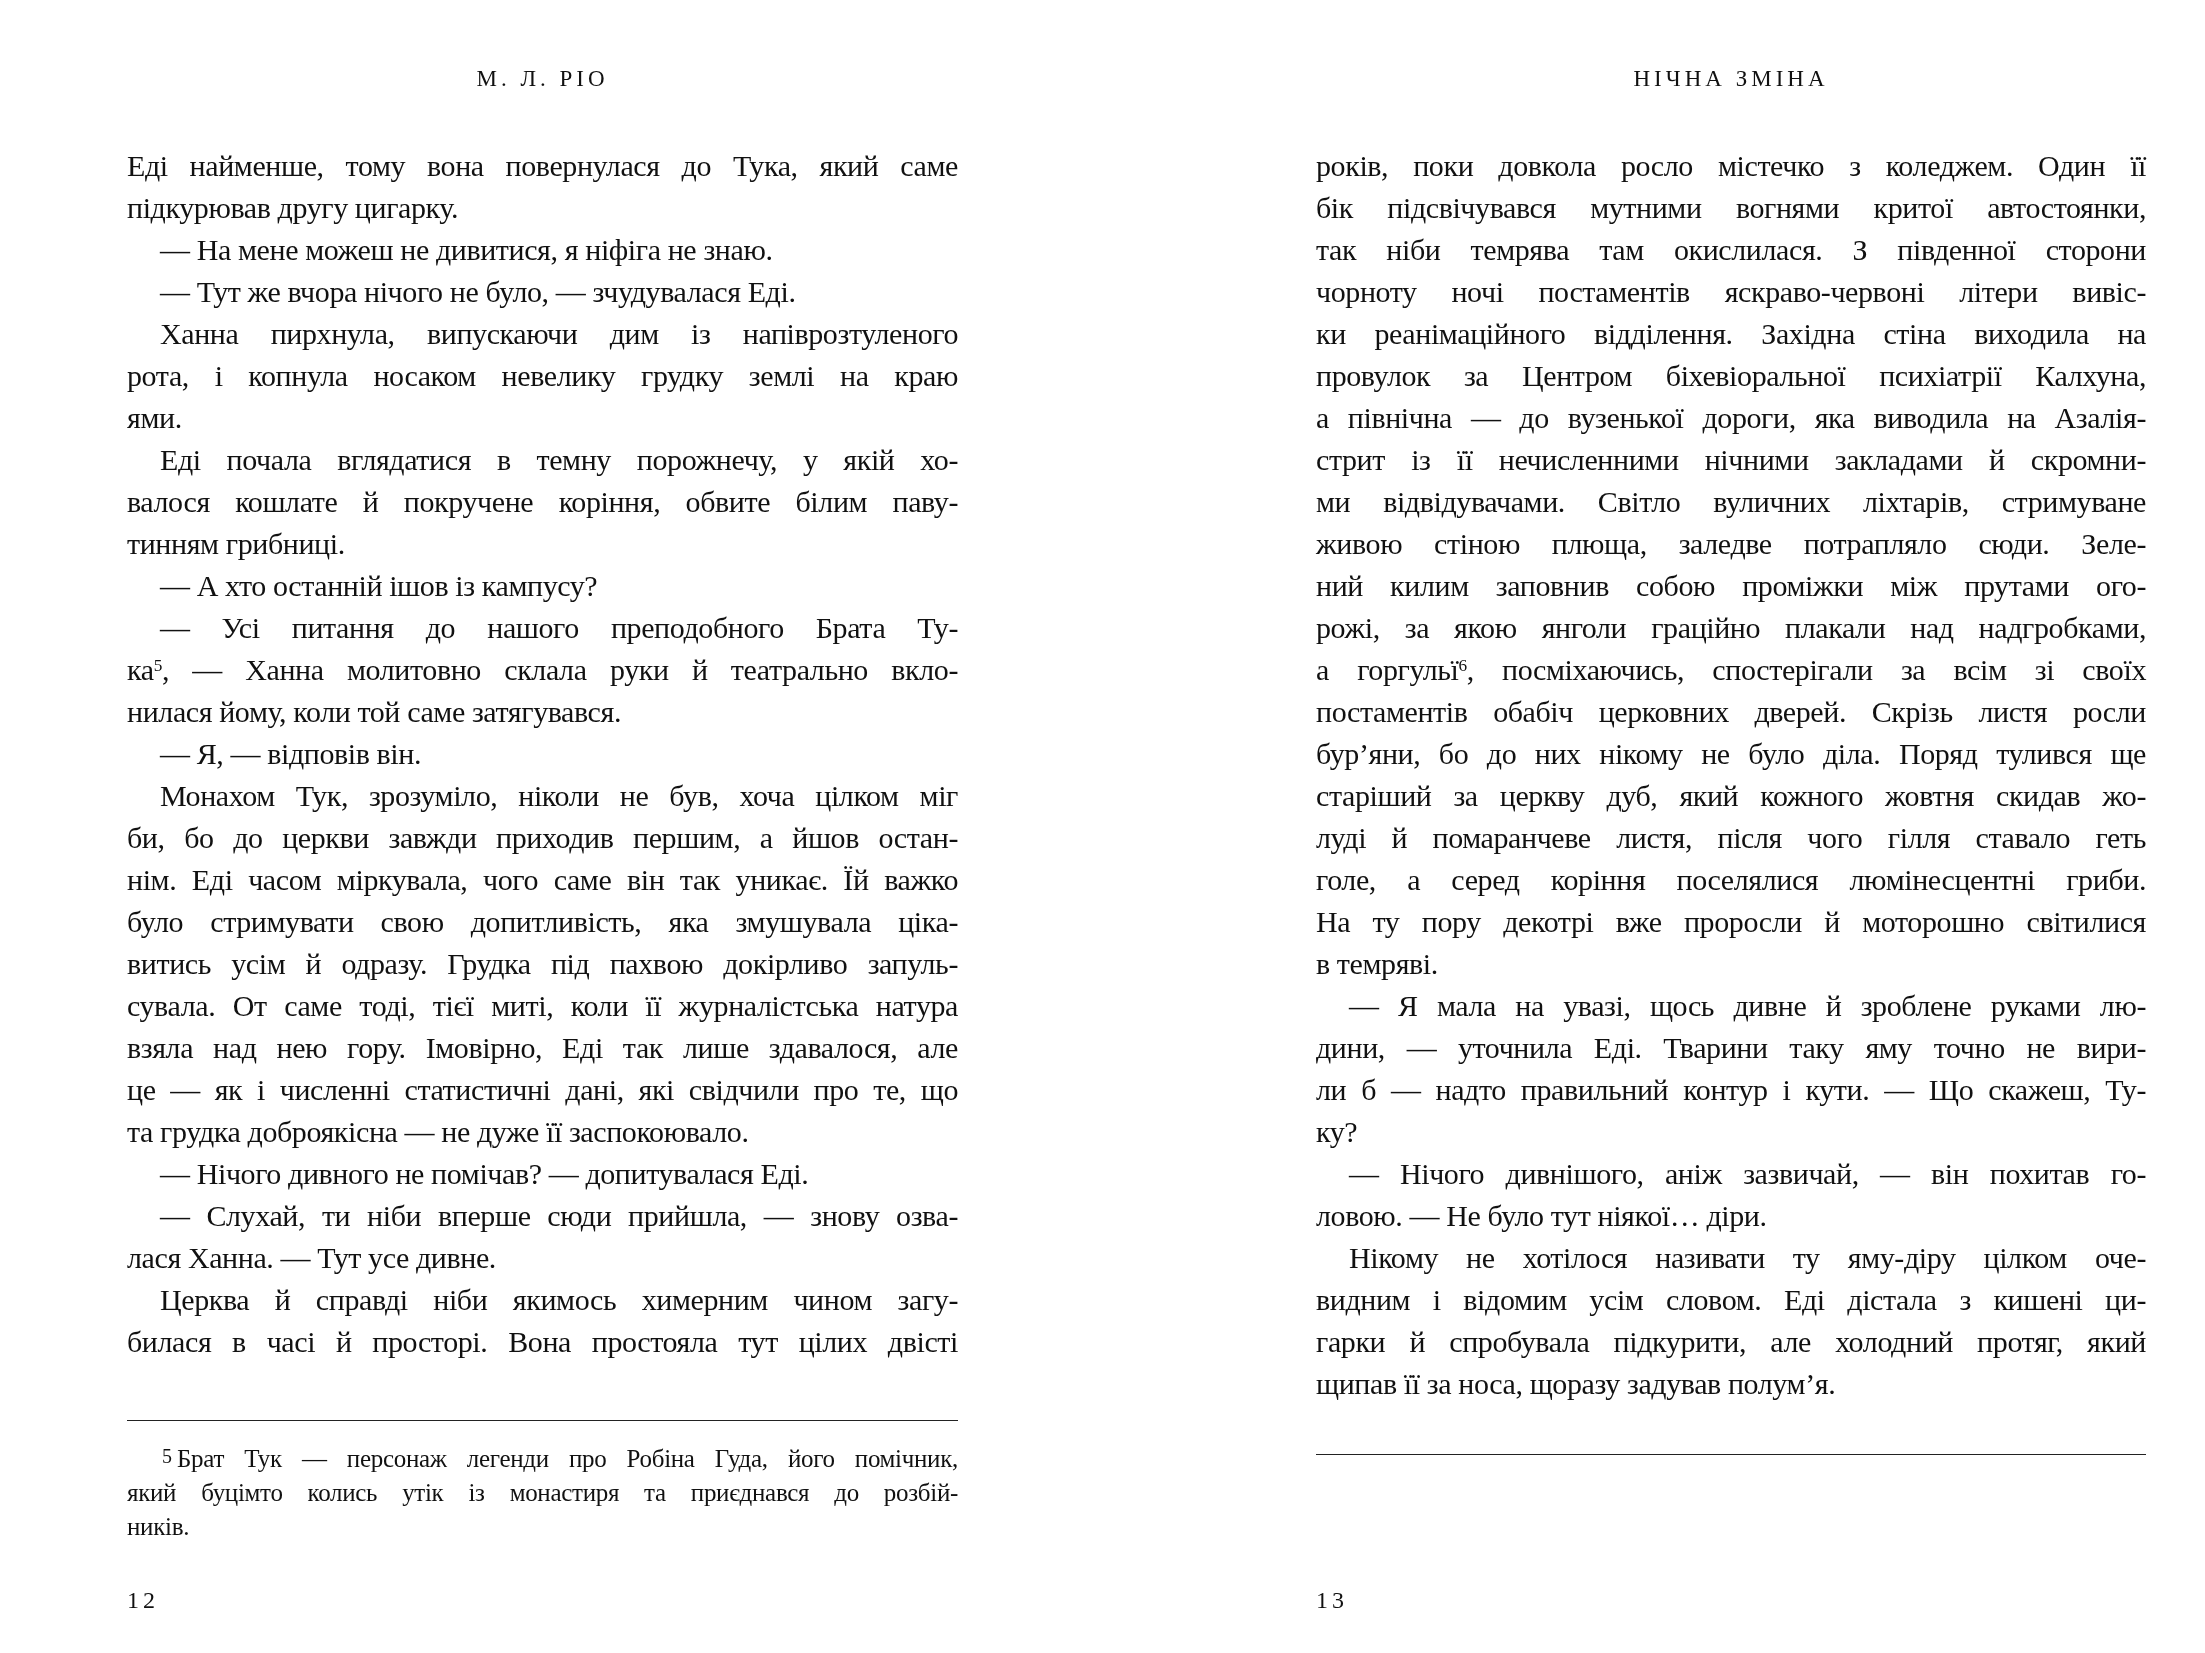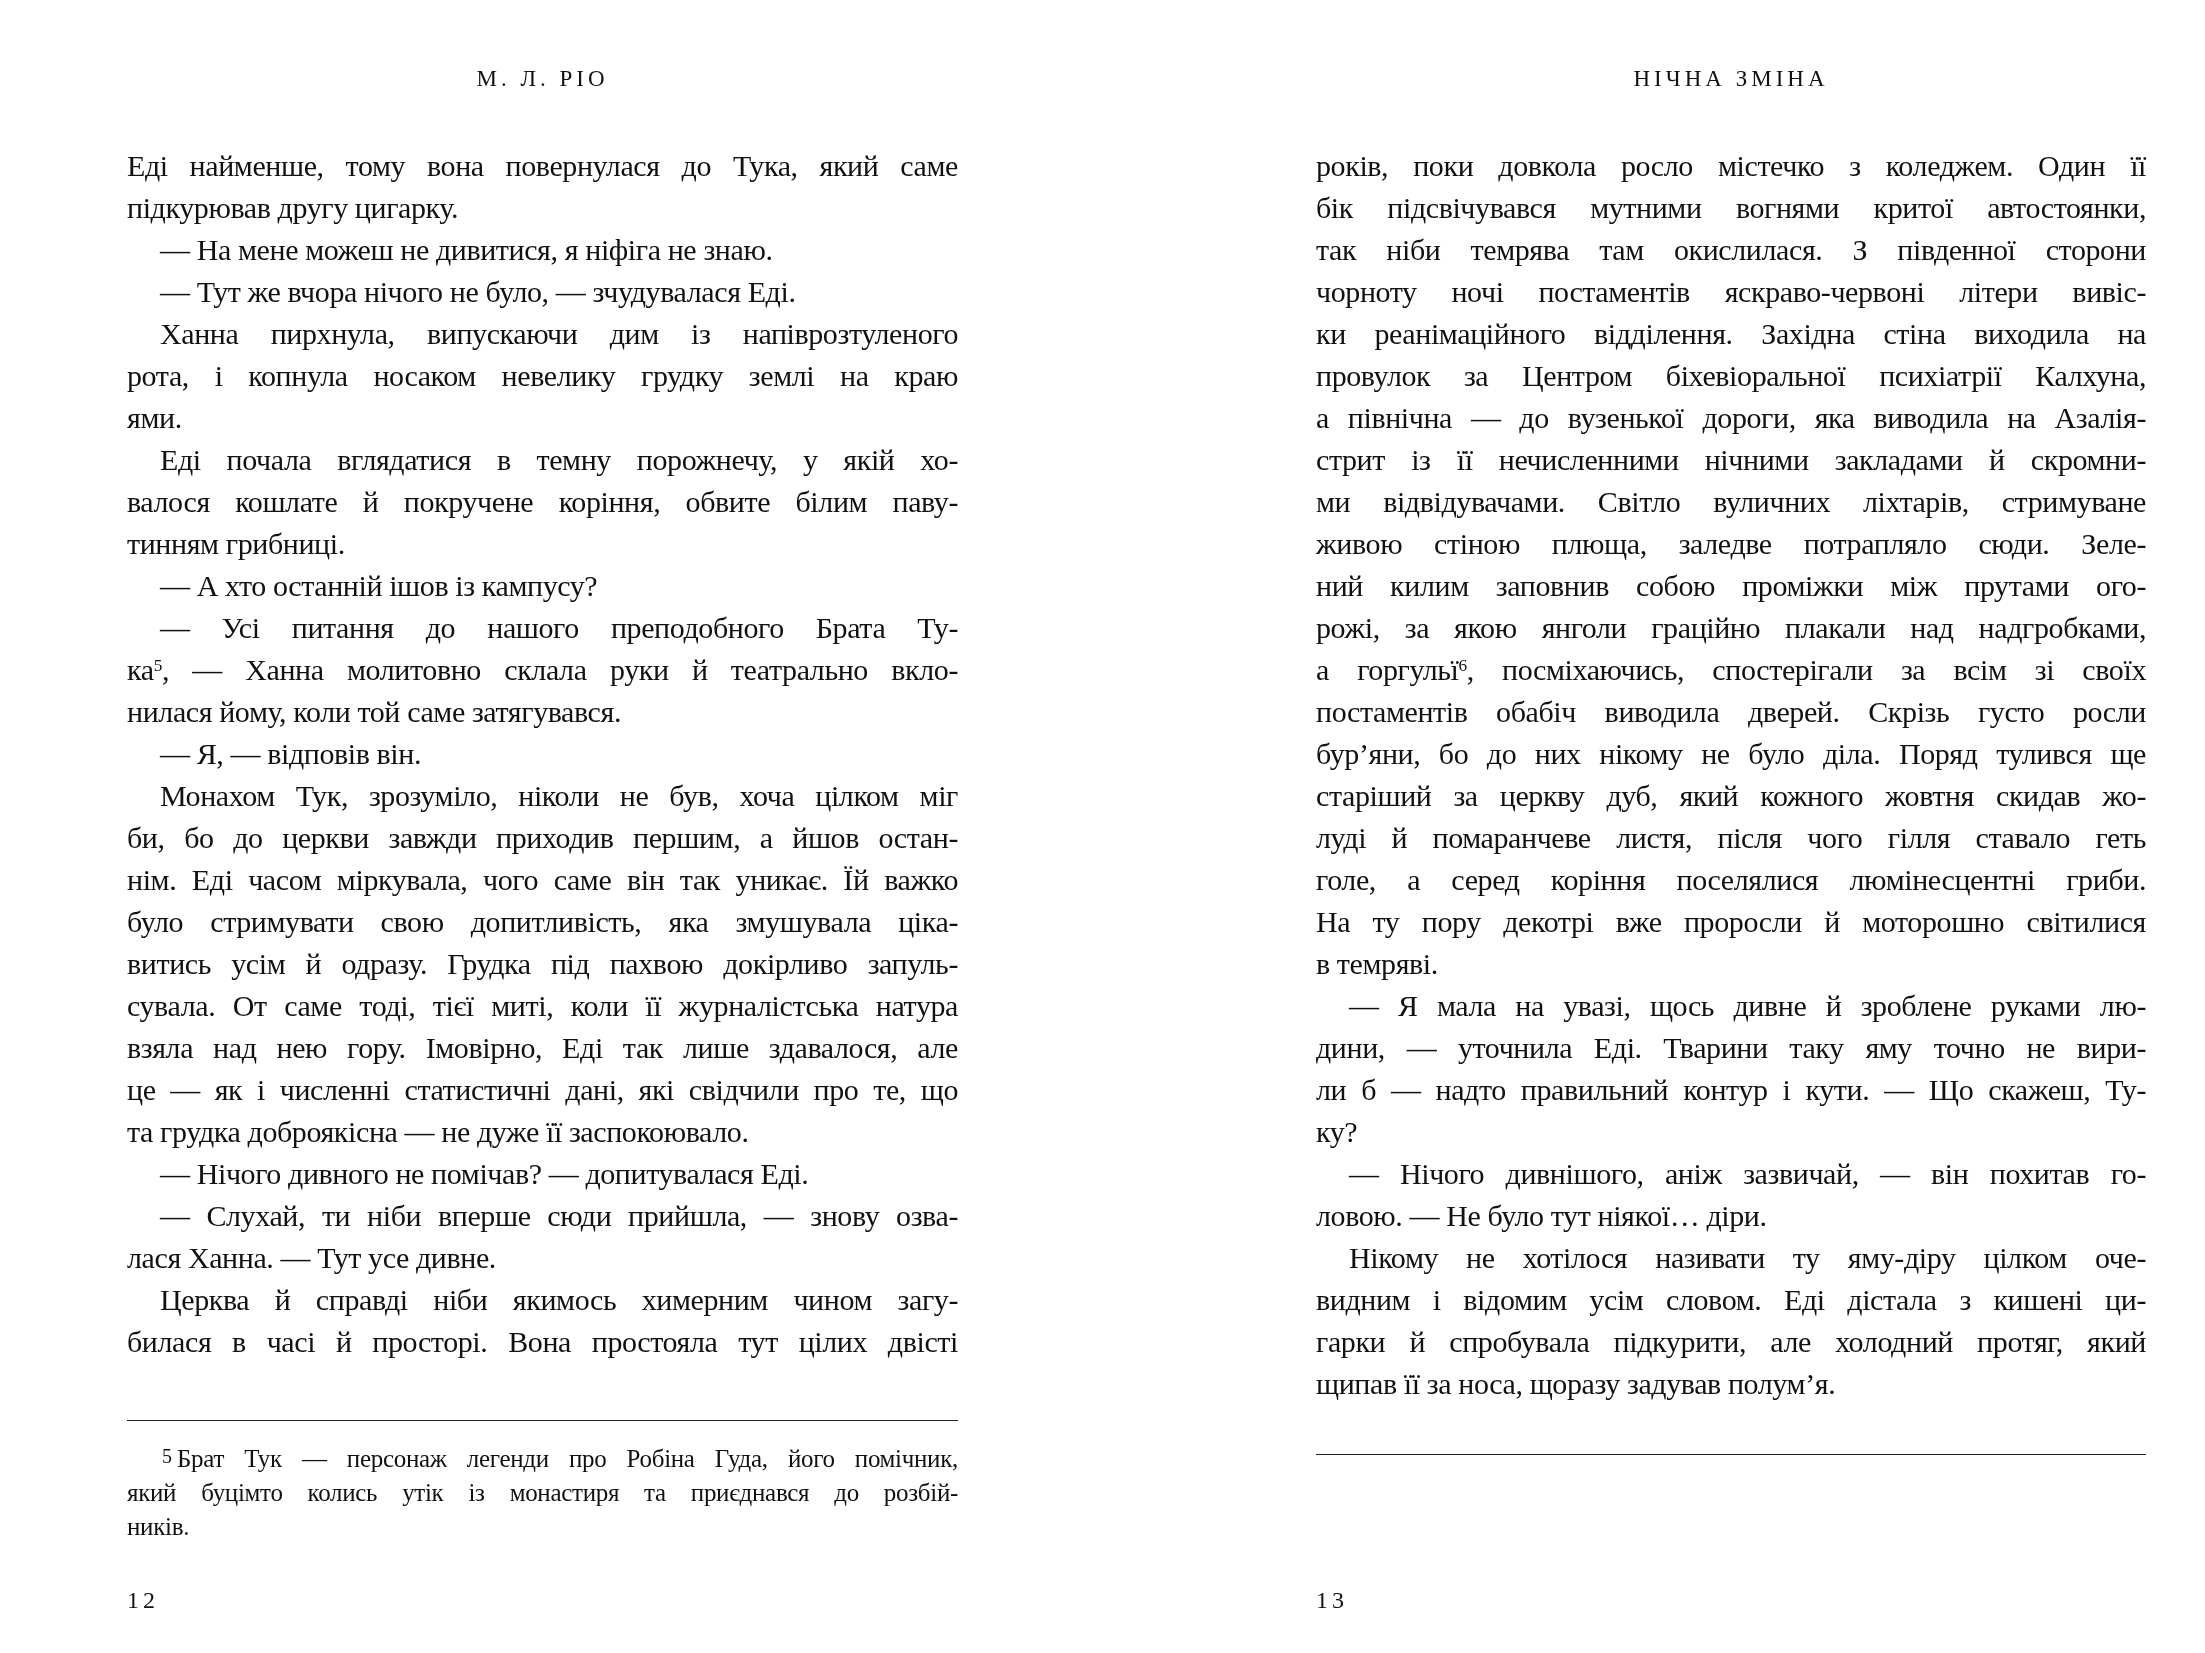--- a/index.html
+++ b/index.html
@@ -81,21 +81,21 @@
       <span class="line"><span>чорноту ночі постаментів яскраво-червоні літери вивіс-</span></span>
       <span class="line"><span>ки реанімаційного відділення. Західна стіна виходила на</span></span>
       <span class="line"><span>провулок за Центром біхевіоральної психіатрії Калхуна,</span></span>
       <span class="line"><span>а північна — до вузенької дороги, яка виводила на Азалія-</span></span>
       <span class="line"><span>стрит із її нечисленними нічними закладами й скромни-</span></span>
       <span class="line"><span>ми відвідувачами. Світло вуличних ліхтарів, стримуване</span></span>
       <span class="line"><span>живою стіною плюща, заледве потрапляло сюди. Зеле-</span></span>
       <span class="line"><span>ний килим заповнив собою проміжки між прутами ого-</span></span>
       <span class="line"><span>рожі, за якою янголи граційно плакали над надгробками,</span></span>
       <span class="line"><span>а горгульї</span><sup>6</sup><span>, посміхаючись, спостерігали за всім зі своїх</span></span>
-      <span class="line"><span>постаментів обабіч виводила дверей. Скрізь густо росли</span></span>
+      <span class="line"><span>постаментів обабіч церковних дверей. Скрізь листя росли</span></span>
       <span class="line"><span>бур’яни, бо до них нікому не було діла. Поряд тулився ще</span></span>
       <span class="line"><span>старіший за церкву дуб, який кожного жовтня скидав жо-</span></span>
       <span class="line"><span>луді й помаранчеве листя, після чого гілля ставало геть</span></span>
       <span class="line"><span>голе, а серед коріння поселялися люмінесцентні гриби.</span></span>
       <span class="line"><span>На ту пору декотрі вже проросли й моторошно світилися</span></span>
       <span class="line last"><span>в темряві.</span></span>
       <span class="line indent"><span>— Я мала на увазі, щось дивне й зроблене руками лю-</span></span>
       <span class="line"><span>дини, — уточнила Еді. Тварини таку яму точно не вири-</span></span>
       <span class="line"><span>ли б — надто правильний контур і кути. — Що скажеш, Ту-</span></span>
       <span class="line last"><span>ку?</span></span>

